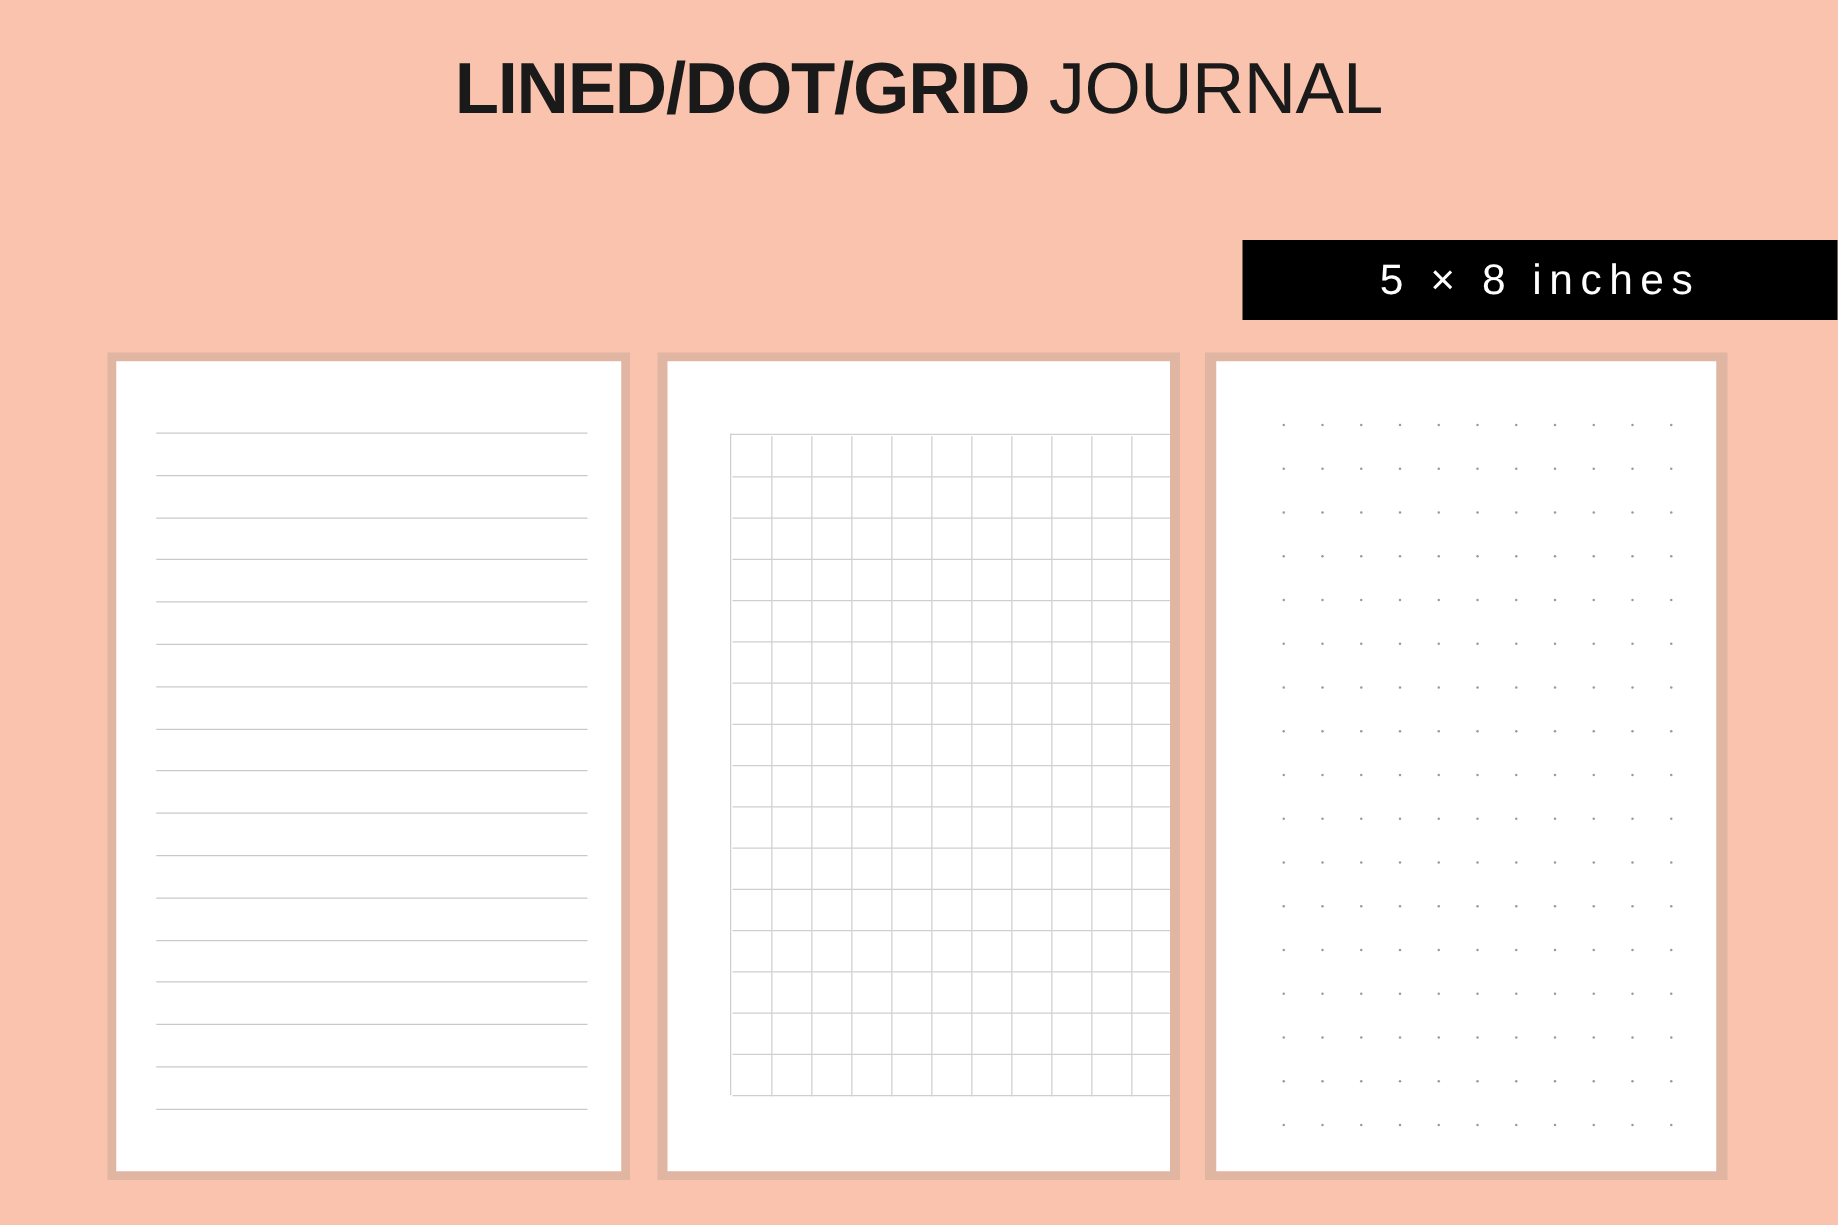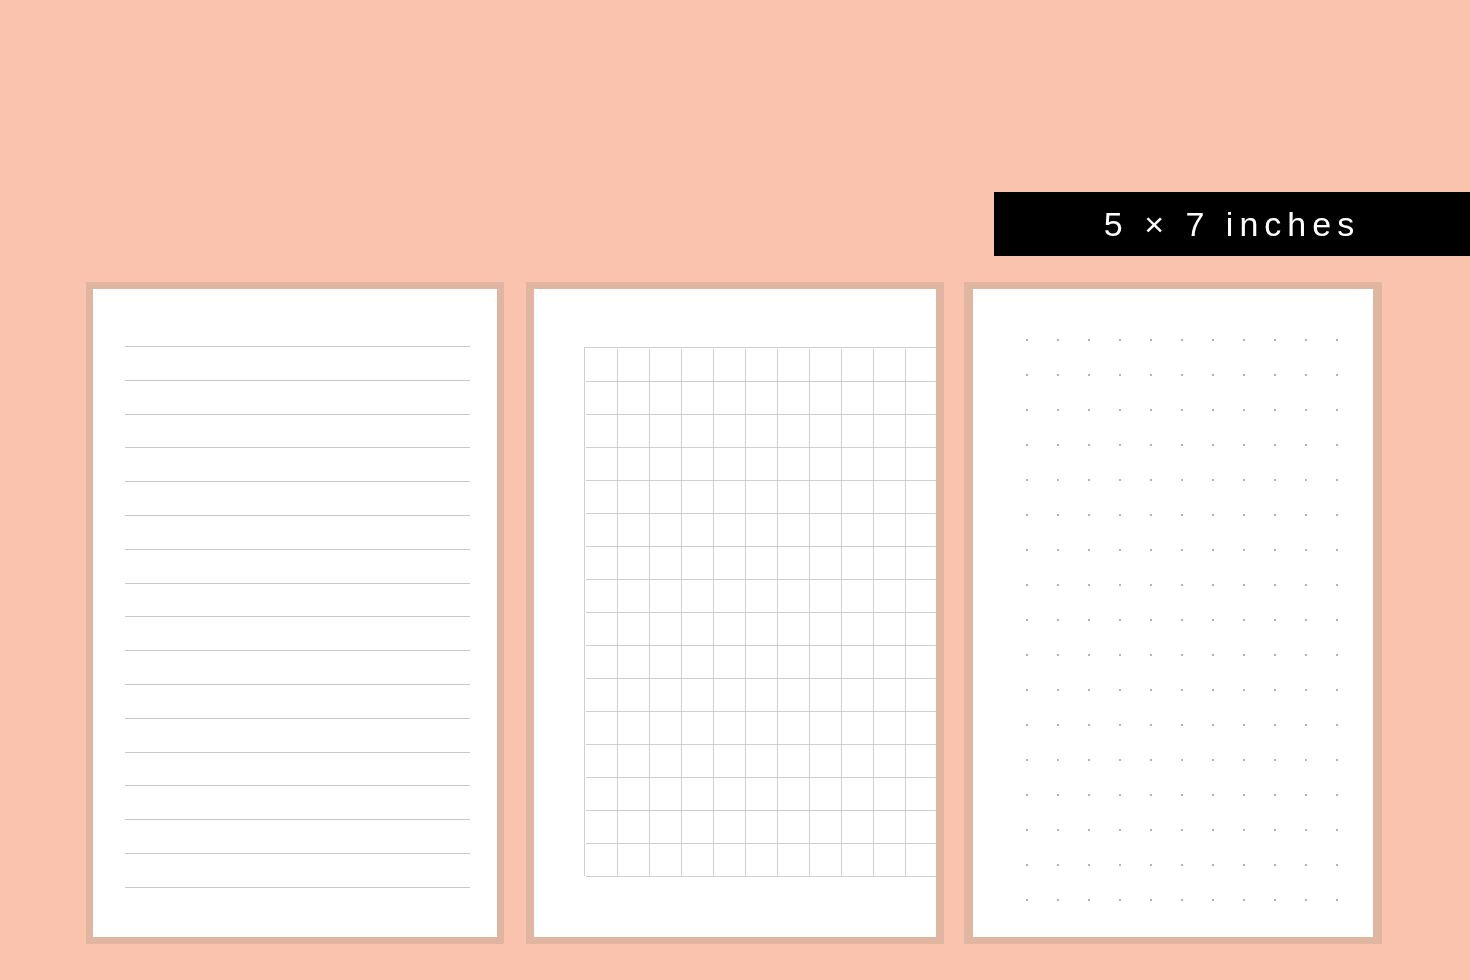--- a/index.html
+++ b/index.html
@@ -167,24 +167,25 @@
     background: #9a9a9a;
     border-radius: 50%;
   }
 </style>
 </head>
 <body>
 
 <div class="page">
 
   <div class="header">
+    <h1 class="title"><span class="bold">LINED/DOT/GRID</span><span class="light"> JOURNAL</span></h1>
   </div>
 
   <div class="size-badge">
-    <span class="size-text">5 × 7  inches</span>
+    <span class="size-text">5 × 8  inches</span>
   </div>
 
   <div class="sheets">
 
     <div class="sheet-frame f1">
       <div class="sheet-inner">
         <div class="lines-area" id="lines-area">
             <div class="rule-line" style="top: 0px;"></div>
             <div class="rule-line" style="top: 34px;"></div>
             <div class="rule-line" style="top: 68px;"></div>

